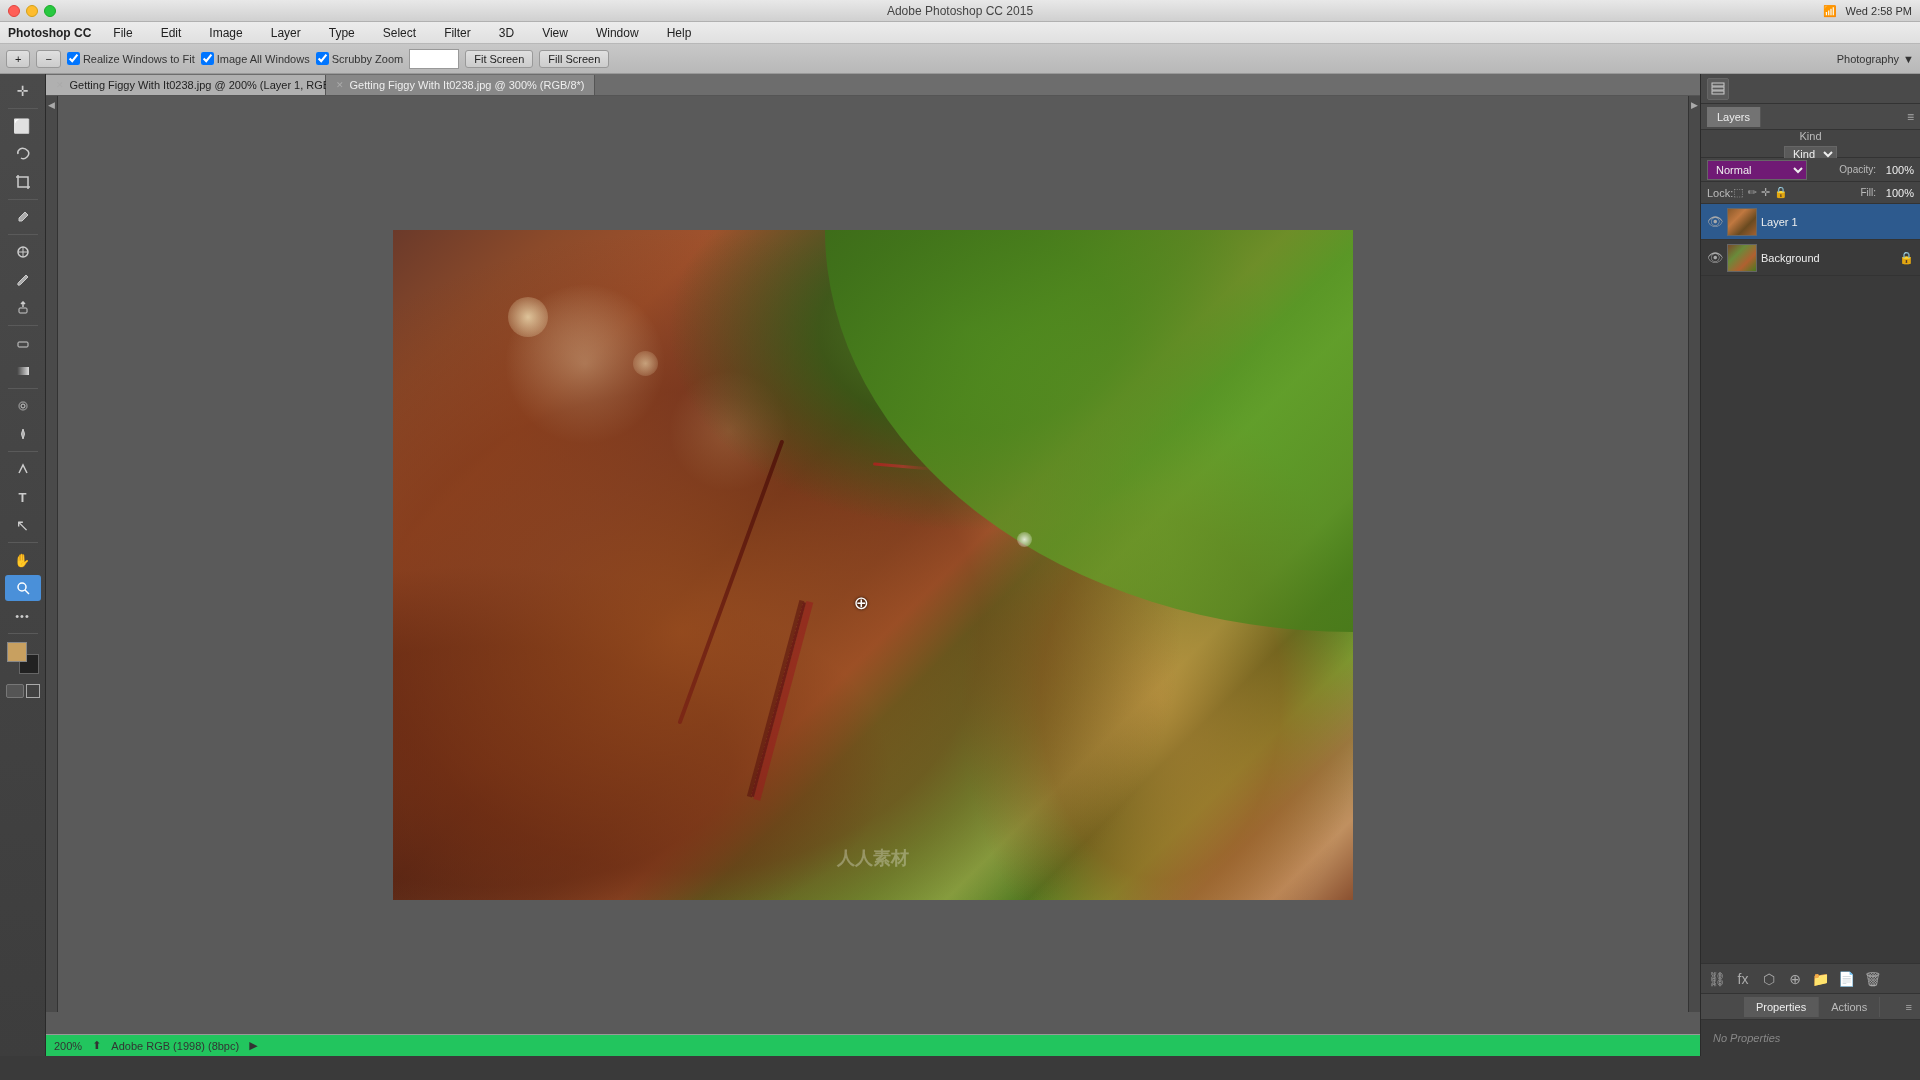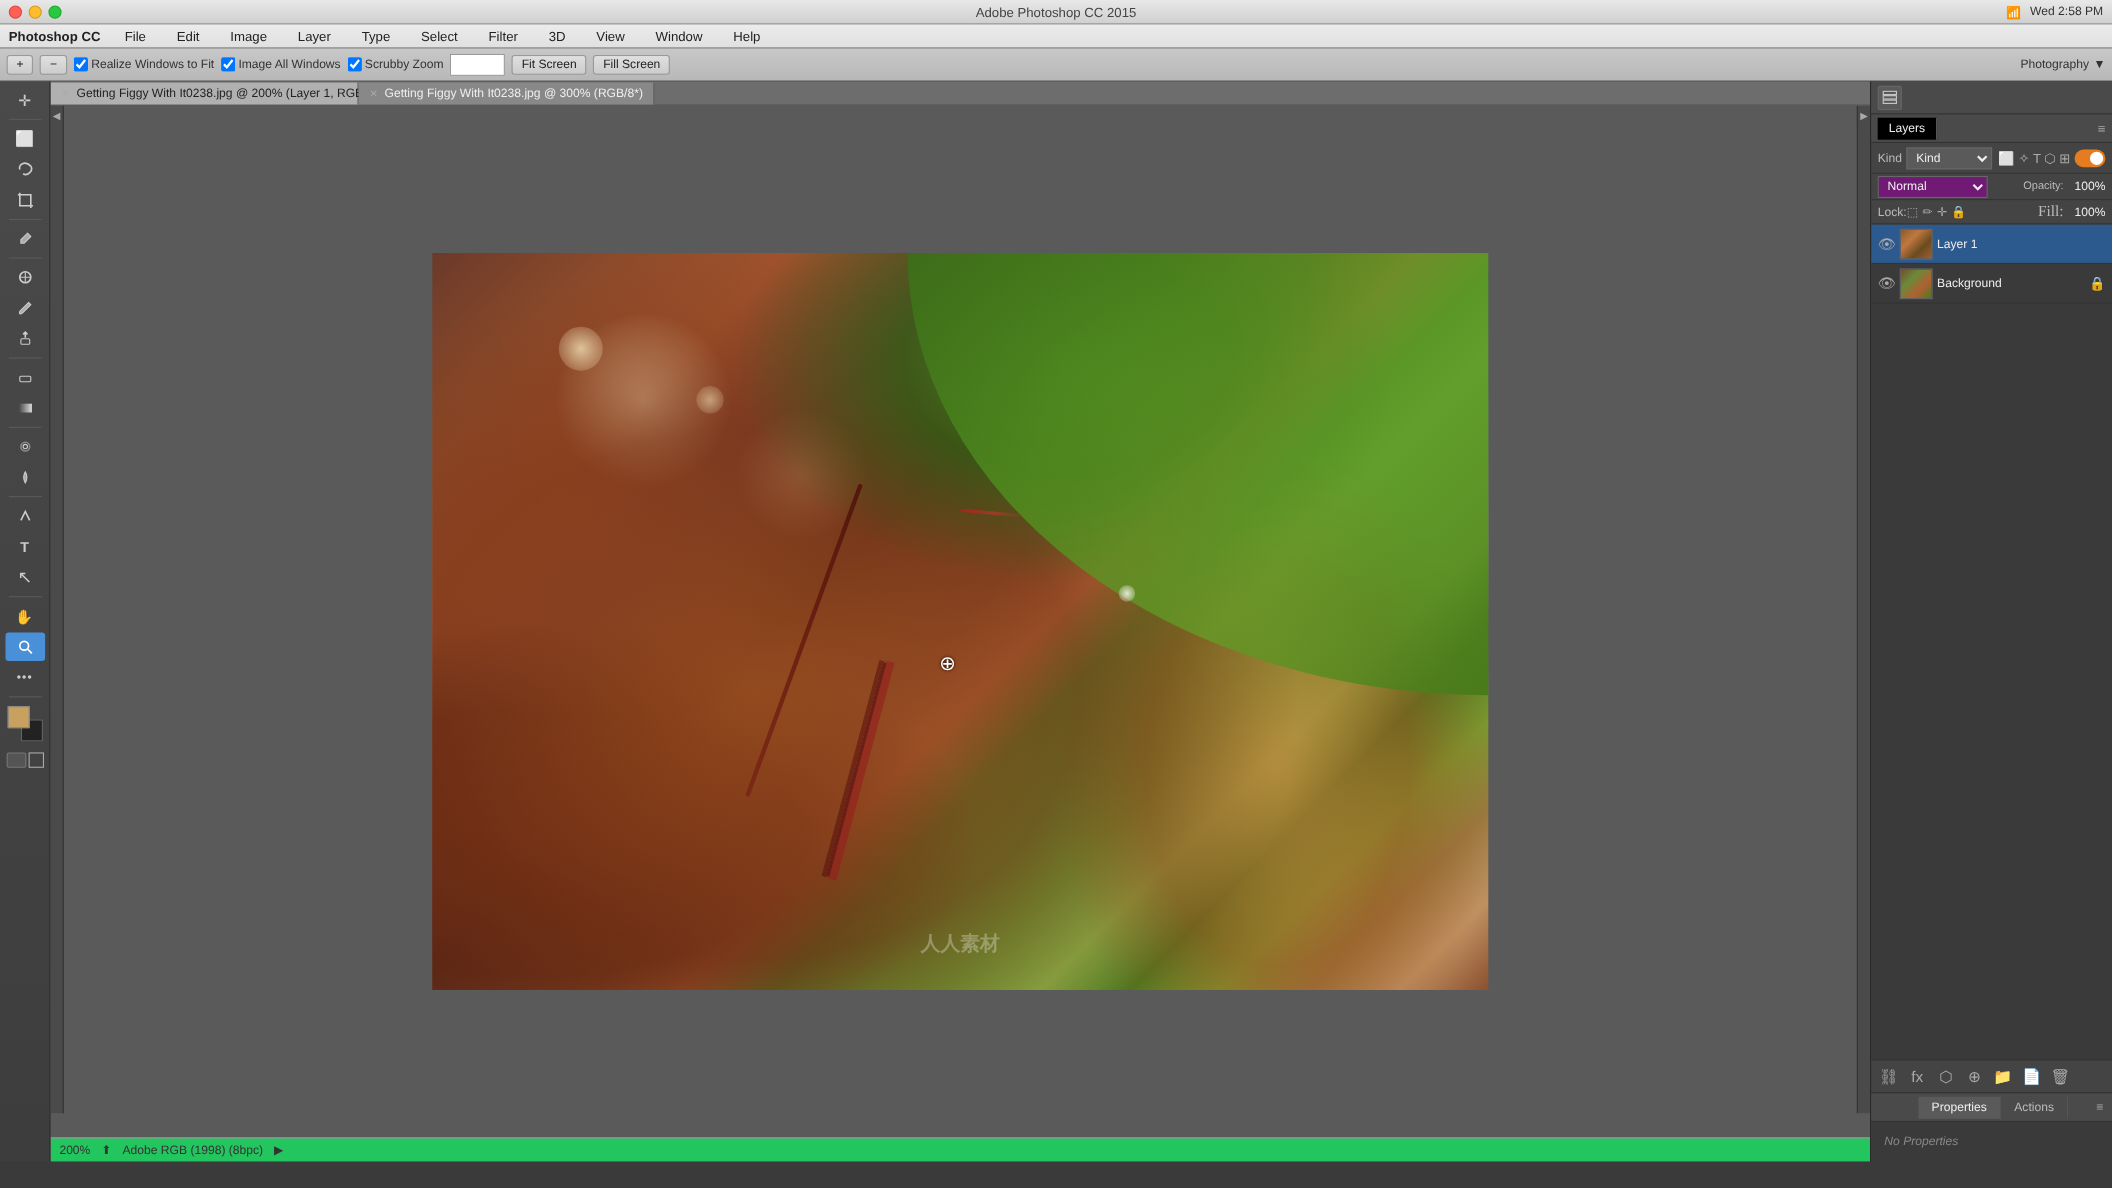--- a/index.html
+++ b/index.html
@@ -234,39 +234,40 @@
     }
     .panel-tab {
       padding: 4px 10px;
       font-size: 11px;
       cursor: pointer;
       color: #bbb;
       border-right: 1px solid #555;
     }
     .panel-tab.active {
       color: #eee;
-      background: #000000;
+      background: #737373;
     }
     .panel-menu-btn { color: #aaa; cursor: pointer; font-size: 12px; }
 
     
     .layers-panel {
       display: flex;
       flex-direction: column;
       flex: 1;
       overflow: hidden;
     }
     .layers-filter-bar {
       height: 28px;
       background: #444;
       border-bottom: 1px solid #333;
       display: flex;
       align-items: center;
       padding: 0 6px;
       gap: 4px;
+      flex-direction: column;
     }
     .filter-label { color: #bbb; font-size: 11px; }
     .filter-select {
       flex: 1;
       height: 20px;
       background: #5a5a5a;
       border: 1px solid #666;
       color: #eee;
       font-size: 11px;
       padding: 0 4px;
@@ -306,21 +307,21 @@
       border-bottom: 1px solid #333;
       display: flex;
       align-items: center;
       padding: 0 6px;
       gap: 0;
     }
     .lock-label { color: #bbb; font-size: 11px; }
     .lock-icons { display: flex; gap: 4px; }
     .lock-icon-btn { color: #aaa; cursor: pointer; font-size: 11px; }
     .fill-row { margin-left: auto; display: flex; align-items: center; gap: 2px; }
-    .fill-label { color: #bbb; font-size: 14px; font-family: Liberation Serif, serif; }
+    .fill-label { color: #bbb; font-size: 10px; }
     .fill-value { color: #eee; font-size: 11px; width: 36px; text-align: right; }
 
     .layers-list {
       flex: 1;
       overflow-y: auto;
       background: #3a3a3a;
     }
     .layer-item {
       height: 36px;
       display: flex;

